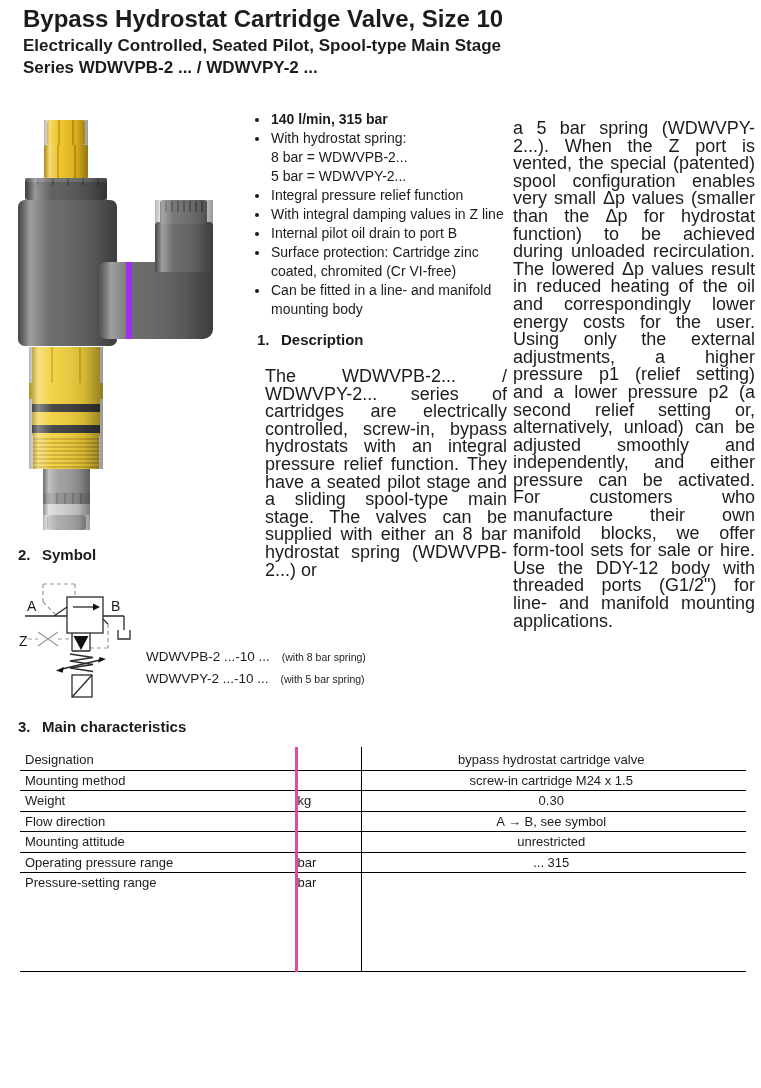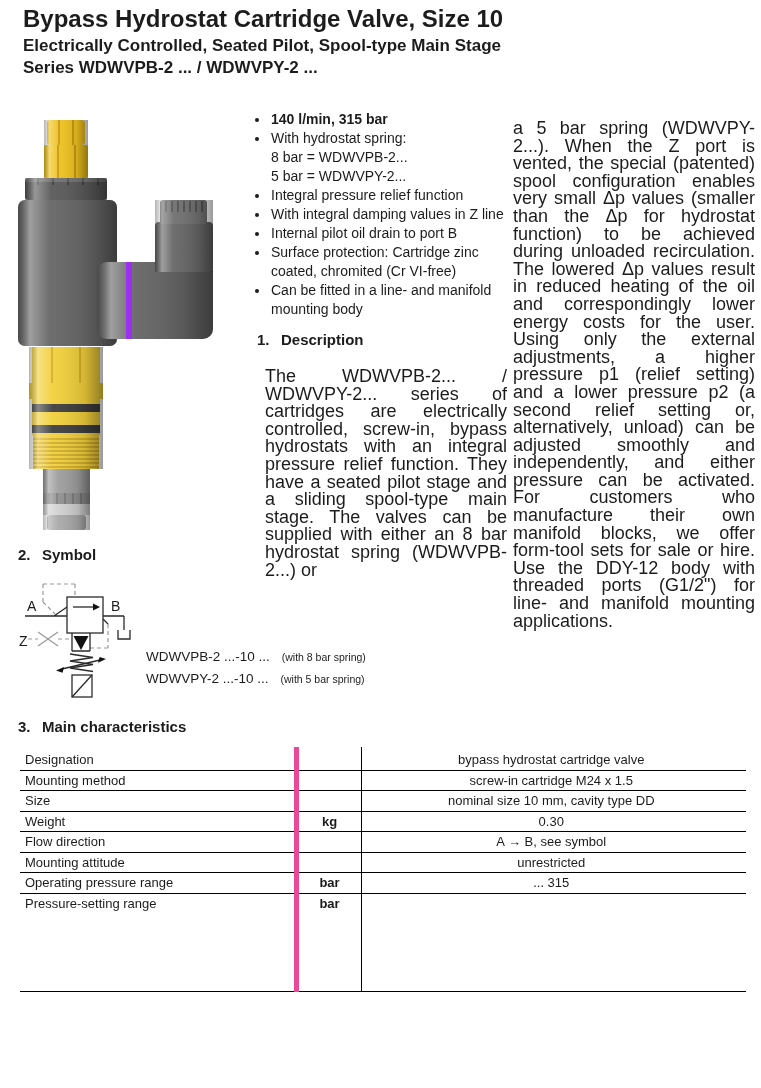--- a/index.html
+++ b/index.html
@@ -33,21 +33,21 @@
   .variants { position:absolute; left:146px; top:607px; line-height:19.5px; white-space:nowrap;margin-top:39px; }
   .vcode { font-size:13.5px; }
   .vnote { font-size:10.5px; margin-left:12px; }
 
   
   table.chars { position:absolute; left:20px; top:747px; width:726px;
     border-collapse:collapse; font-size:13px; table-layout:fixed; }
   .chars td { border-bottom:1px solid #000; vertical-align:top;
     line-height:19.5px; padding:0; overflow:hidden; }
   .chars td.prop { padding-left:5px; }
-  .chars td.unit { border-left:5px solid #ec4899; border-right:1px solid #000; text-align:center;font-weight:bold; }
+  .chars td.unit { border-left:3px solid #ec4899; border-right:1px solid #000; text-align:left; }
   .chars td.val  { text-align:center; padding-right:5px; white-space:pre; }
   .chars tr.first td { padding-top:3px; }
 
   svg text { font-family:"Liberation Sans", sans-serif; }
   .valve  { position:absolute; left:8px;  top:98px; }
   .symbol { position:absolute; left:18px; top:576px; }
 </style>
 </head>
 <body>
 
@@ -212,25 +212,20 @@
         <td class="prop">Designation</td>
         <td class="unit"></td>
         <td class="val"><div>bypass hydrostat cartridge valve</div></td>
       </tr>
       <tr>
         <td class="prop">Mounting method</td>
         <td class="unit"></td>
         <td class="val"><div>screw-in cartridge M24 x 1.5</div></td>
       </tr>
       <tr>
-        <td class="prop">Size</td>
-        <td class="unit"></td>
-        <td class="val"><div>nominal size 10 mm, cavity type DD</div></td>
-      </tr>
-      <tr>
         <td class="prop">Weight</td>
         <td class="unit">kg</td>
         <td class="val"><div>0.30</div></td>
       </tr>
       <tr>
         <td class="prop">Flow direction</td>
         <td class="unit"></td>
         <td class="val"><div>A → B, see symbol</div></td>
       </tr>
       <tr>

